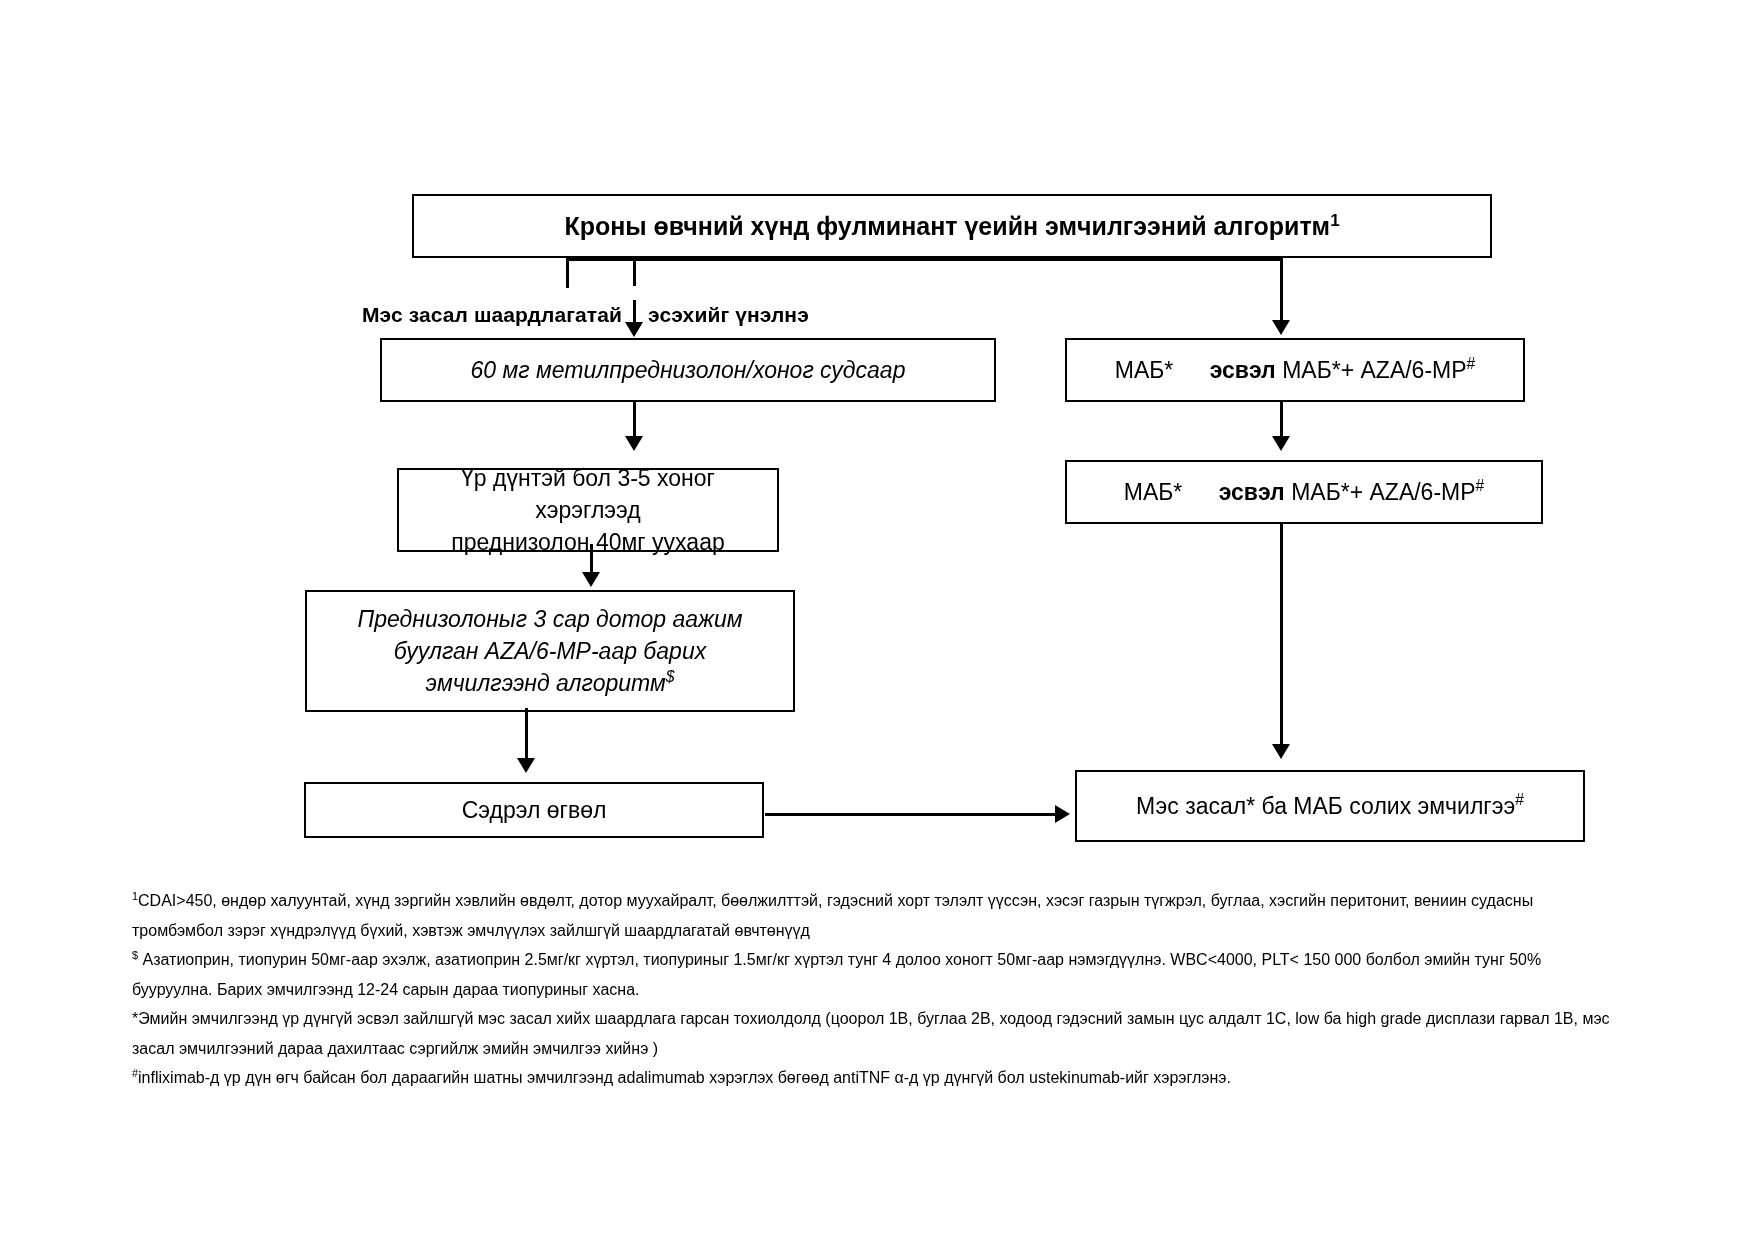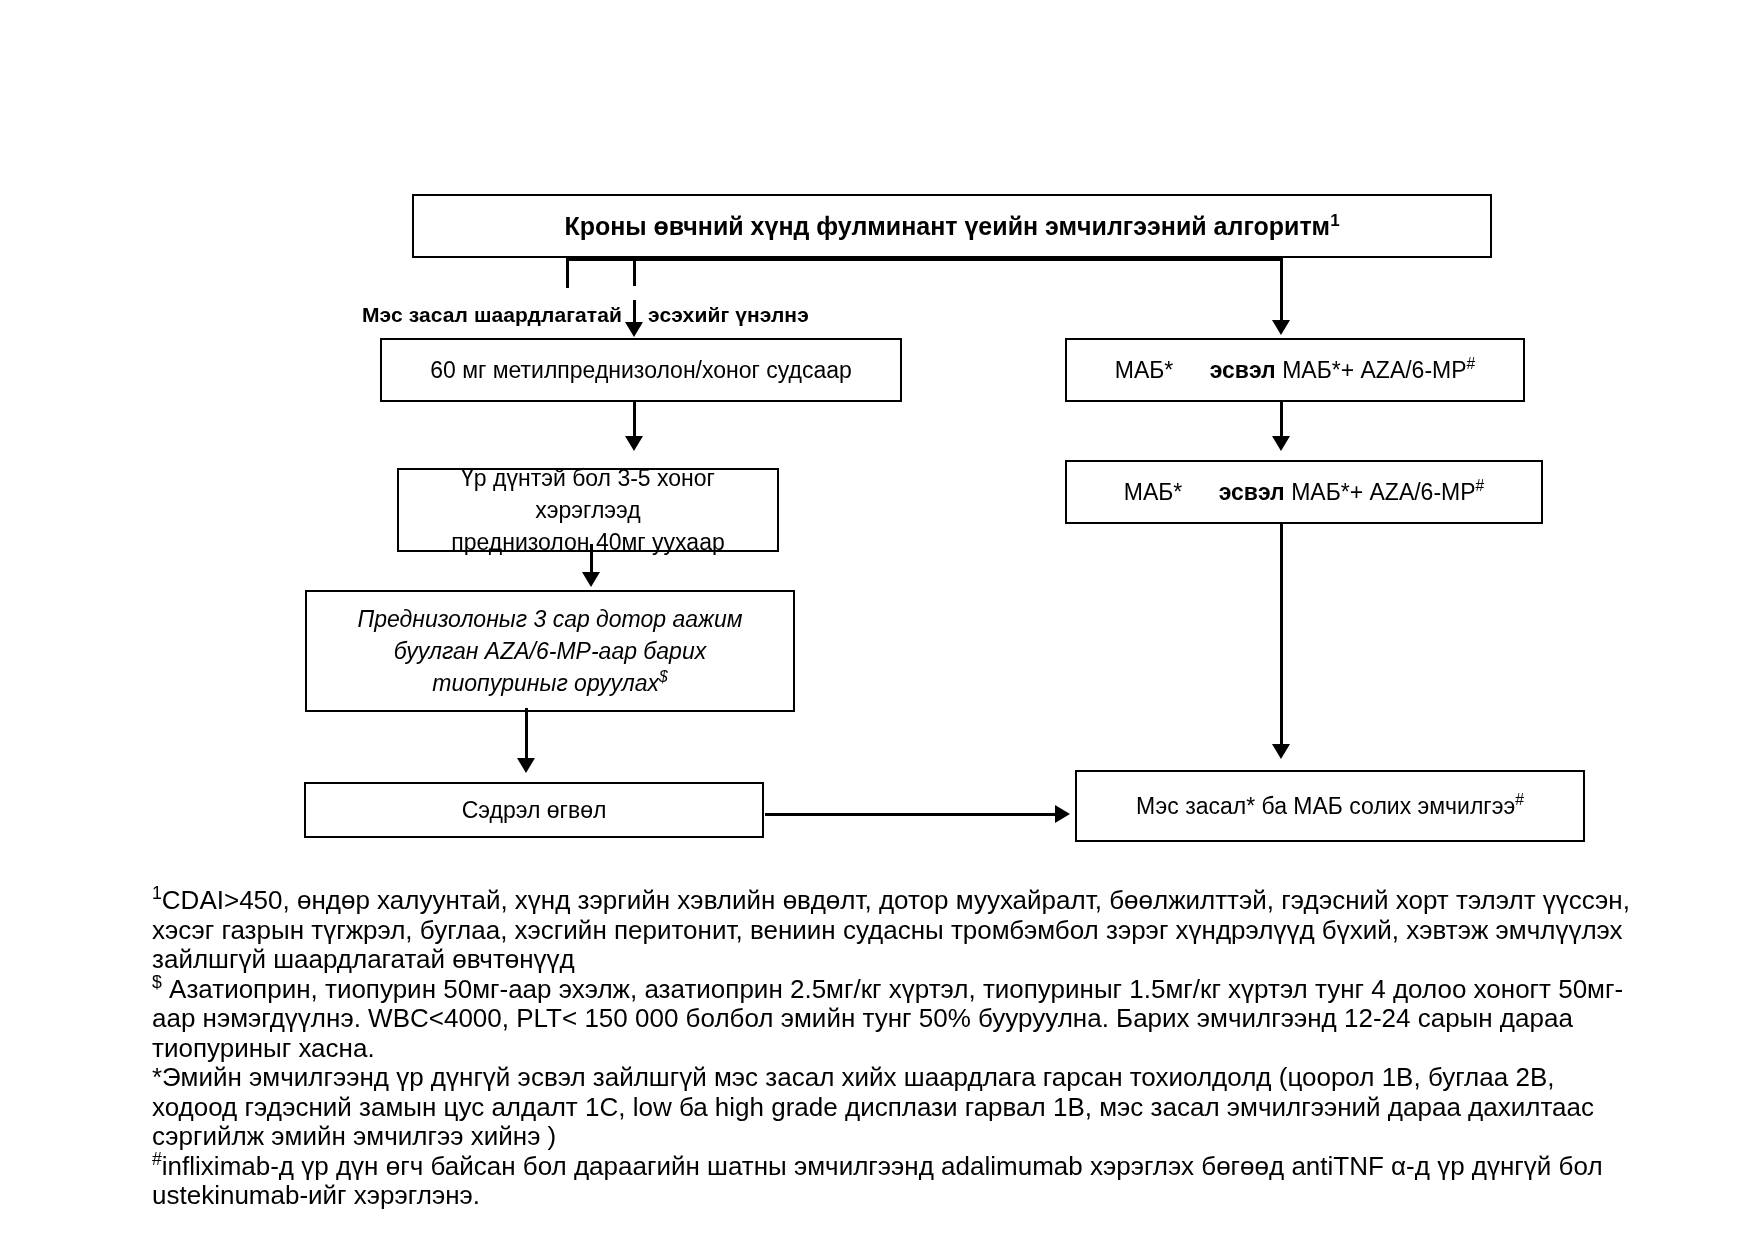--- a/index.html
+++ b/index.html
@@ -61,21 +61,21 @@
   sup {
     font-size: 0.68em;
     vertical-align: super;
     line-height: 0;
   }
 
   .b-strong { font-weight: bold; margin-left: 30px; }
 
   
   #box-title      { left: 412px;  top: 194px;  width: 1080px; height: 64px;  font-size: 25px; font-weight: bold; }
-  #box-methylpred { left: 380px;  top: 338px;  width: 522px;  height: 64px;  }
+  #box-methylpred { left: 380px;  top: 338px;  width: 616px;  height: 64px; font-style: italic;  }
   #box-prednisolo { left: 397px;  top: 460px;  width: 382px;  height: 84px; margin-top: 8px;  }
   #box-taper      { left: 305px;  top: 590px;  width: 490px;  height: 122px; font-style: italic; }
   #box-relapse    { left: 304px;  top: 782px;  width: 460px;  height: 56px;  }
 
   #box-mab1       { left: 1065px; top: 338px;  width: 460px;  height: 64px;  }
   #box-mab2       { left: 1065px; top: 460px;  width: 478px;  height: 64px;  }
   #box-surgery    { left: 1075px; top: 770px;  width: 510px;  height: 72px; align-items: center;  }
 
   
   .branch-label {
@@ -110,24 +110,24 @@
   }
   .arrowhead.right {
     border-top: 9px solid transparent;
     border-bottom: 9px solid transparent;
     border-left: 15px solid #000000;
   }
 
   
   .footnotes {
     position: absolute;
-    left: 152px;
+    left: 132px;
     top: 886px;
     width: 1490px;
-    font-size: 26px;
+    font-size: 16px;
     line-height: 29.5px;
   }
   .footnotes p {
     margin: 0;
     padding: 0;
   }
 </style>
 </head>
 <body>
 
@@ -168,21 +168,21 @@
 
   <div class="ln ln-v" style="left:590px; top:544px; height:24px;"></div>
   <div class="ln ln-h" style="left:590px; top:566px; width:-0px;"></div>
   <div class="ln ln-v" style="left:590px; top:544px; height:32px;"></div>
   <div class="arrowhead down" style="left:582px; top:572px;"></div>
 
   <div class="box" id="box-taper">
     <span class="txt">
       <span>Преднизолоныг 3 сар дотор аажим</span><br>
       <span>буулган AZA/6-MP-аар барих</span><br>
-      <span>тиопуриныг оруулах</span><sup>$</sup>
+      <span>эмчилгээнд алгоритм</span><sup>$</sup>
     </span>
   </div>
 
   <div class="ln ln-v" style="left:525px; top:708px; height:52px;"></div>
   <div class="arrowhead down" style="left:517px; top:758px;"></div>
 
   <div class="box" id="box-relapse">
     <span class="txt">Сэдрэл өгвөл</span>
   </div>
 

